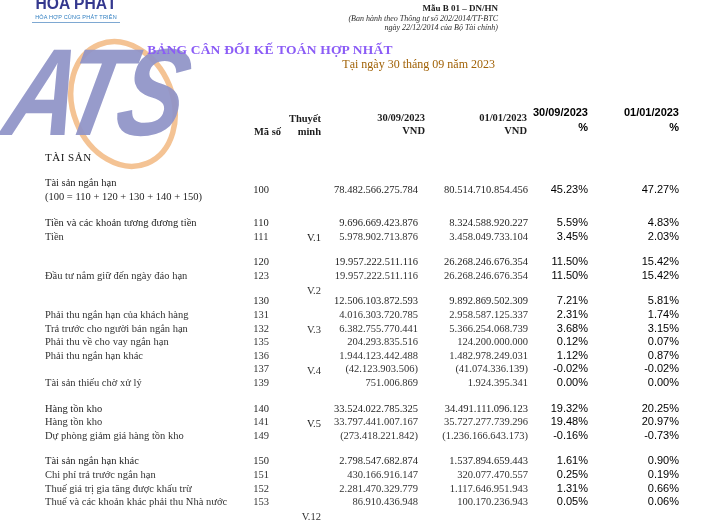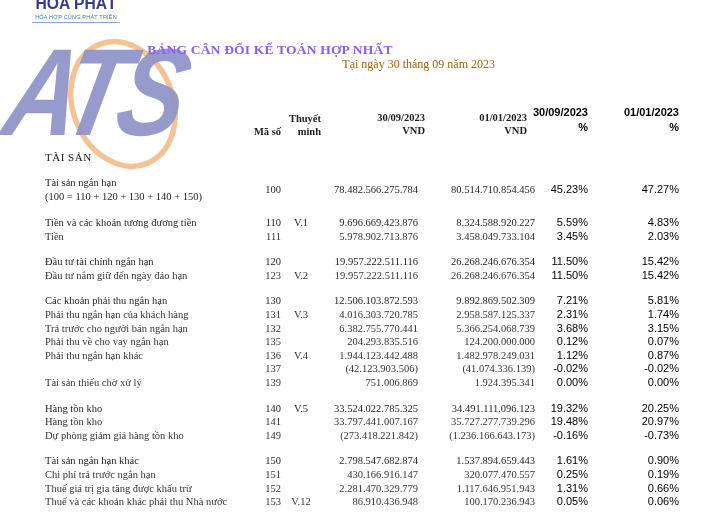--- a/index.html
+++ b/index.html
@@ -64,24 +64,24 @@
   
   .section-title { position:absolute; left:45px; top:151px; font-weight:normal;
                    font-size:11px; letter-spacing:.5px; color:#151515; z-index:2; }
   .rows { position:absolute; left:0; top:176px; right:0; z-index:2; }
   .row { position:relative; height:13.6px; font-size:10.5px; line-height:13.6px; color:#333; }
   .row.gap { margin-top:12px; }
   .row.two-line { height:28px; line-height:13.5px; }
   .row.bold { font-weight:normal; color:#1d1d1d; }
   .c-label { position:absolute; left:45px; top:0; white-space:nowrap; }
   .c-sub   { display:block; }
-  .c-code  { position:absolute; left:241px; top:0; width:40px; text-align:right; }
-  .c-note  { position:absolute; left:281px; top:0; width:40px; text-align:center; }
+  .c-code  { position:absolute; left:241px; top:0; width:40px; text-align:center; }
+  .c-note  { position:absolute; left:281px; top:15px; width:40px; text-align:right; }
   .c-v1    { position:absolute; right:297px; top:0; white-space:nowrap; }
-  .c-v2    { position:absolute; right:180px; top:0; white-space:nowrap;text-align:center; }
+  .c-v2    { position:absolute; right:187px; top:0; white-space:nowrap;text-align:center; }
   .c-p1, .c-p2 { position:absolute; top:0; white-space:nowrap; color:#000;
                  font-family:"Liberation Sans", sans-serif; font-size:11px; }
   .c-p1 { right:127px; } .c-p2 { right:36px; }
   .row.two-line .c-mid { top:7px; }
 </style>
 </head>
 <body>
 
 <div class="page">
 
@@ -90,20 +90,25 @@
       <ellipse cx="105" cy="68" rx="50" ry="64" fill="none" stroke="#f4c394" stroke-width="5.5" transform="rotate(-22 105 68)"></ellipse>
     </svg>
     <div class="wm-text">ATS</div>
   </div>
 
   <div class="logo">
     <div class="logo-text">HÒA PHÁT</div>
     <div class="logo-tagline">HÒA HỢP CÙNG PHÁT TRIỂN</div>
   </div>
 
+  <div class="form-note">
+    <div class="fn-bold">Mẫu B 01 – DN/HN</div>
+    <div class="fn-italic">(Ban hành theo Thông tư số 202/2014/TT-BTC</div>
+    <div class="fn-italic">ngày 22/12/2014 của Bộ Tài chính)</div>
+  </div>
 
   <div class="doc-title">BẢNG CÂN ĐỐI KẾ TOÁN HỢP NHẤT</div>
   <div class="doc-subtitle">Tại ngày 30 tháng 09 năm 2023</div>
 
   <div class="thead">
     <div class="hc h-code">Mã số</div>
     <div class="hc h-note">
       <div>Thuyết</div>
       <div>minh</div>
     </div>
@@ -151,39 +156,37 @@
       <div class="row">
         <div class="c-label"><span>Tiền</span></div>
         <span class="c-code">111</span>
         <span class="c-note"></span>
         <span class="c-v1">5.978.902.713.876</span>
         <span class="c-v2">3.458.049.733.104</span>
         <span class="c-p1">3.45%</span>
         <span class="c-p2">2.03%</span>
       </div>
       <div class="row bold gap">
-        <div class="c-label"><span>Đầu tư tài chính ngắn hạn</span></div>
         <span class="c-code">120</span>
         <span class="c-note"></span>
         <span class="c-v1">19.957.222.511.116</span>
         <span class="c-v2">26.268.246.676.354</span>
         <span class="c-p1">11.50%</span>
         <span class="c-p2">15.42%</span>
       </div>
       <div class="row">
         <div class="c-label"><span>Đầu tư nắm giữ đến ngày đáo hạn</span></div>
         <span class="c-code">123</span>
         <span class="c-note">V.2</span>
         <span class="c-v1">19.957.222.511.116</span>
         <span class="c-v2">26.268.246.676.354</span>
         <span class="c-p1">11.50%</span>
         <span class="c-p2">15.42%</span>
       </div>
       <div class="row bold gap">
-        <div class="c-label"><span>Các khoản phải thu ngắn hạn</span></div>
         <span class="c-code">130</span>
         <span class="c-note"></span>
         <span class="c-v1">12.506.103.872.593</span>
         <span class="c-v2">9.892.869.502.309</span>
         <span class="c-p1">7.21%</span>
         <span class="c-p2">5.81%</span>
       </div>
       <div class="row">
         <div class="c-label"><span>Phải thu ngắn hạn của khách hàng</span></div>
         <span class="c-code">131</span>

